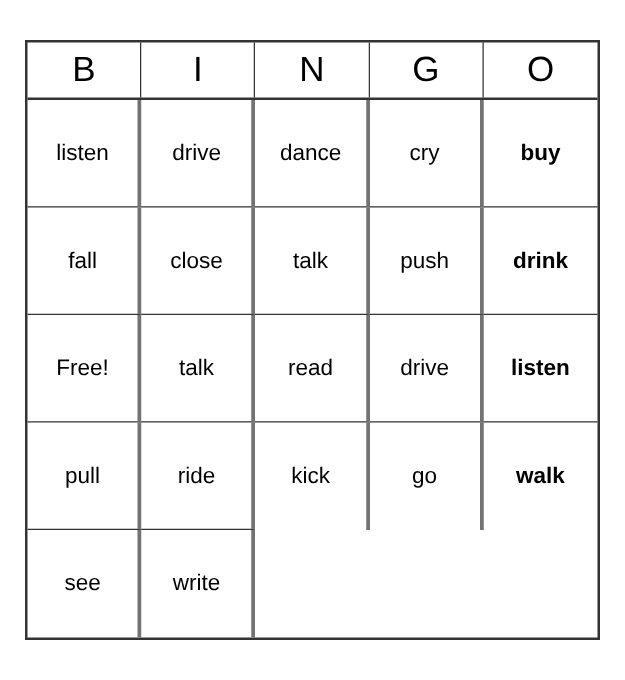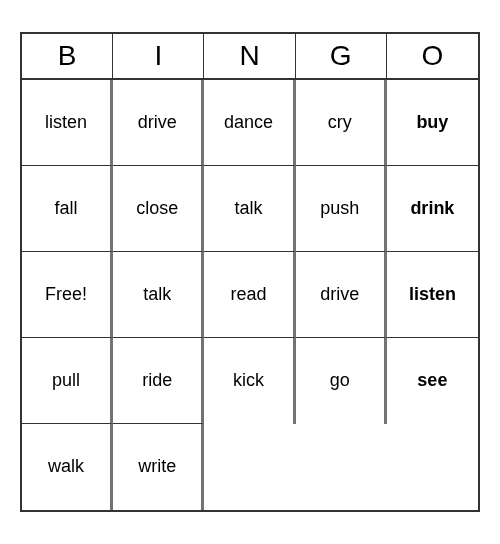--- a/index.html
+++ b/index.html
@@ -93,17 +93,17 @@
       <div class="bingo-cell">drink</div>
       <div class="bingo-cell">Free!</div>
       <div class="bingo-cell">talk</div>
       <div class="bingo-cell">read</div>
       <div class="bingo-cell">drive</div>
       <div class="bingo-cell">listen</div>
       <div class="bingo-cell">pull</div>
       <div class="bingo-cell">ride</div>
       <div class="bingo-cell">kick</div>
       <div class="bingo-cell">go</div>
+      <div class="bingo-cell">walk</div>
       <div class="bingo-cell">see</div>
-      <div class="bingo-cell">walk</div>
       <div class="bingo-cell">write</div>
     </div>
 </div>
 
 </body></html>

